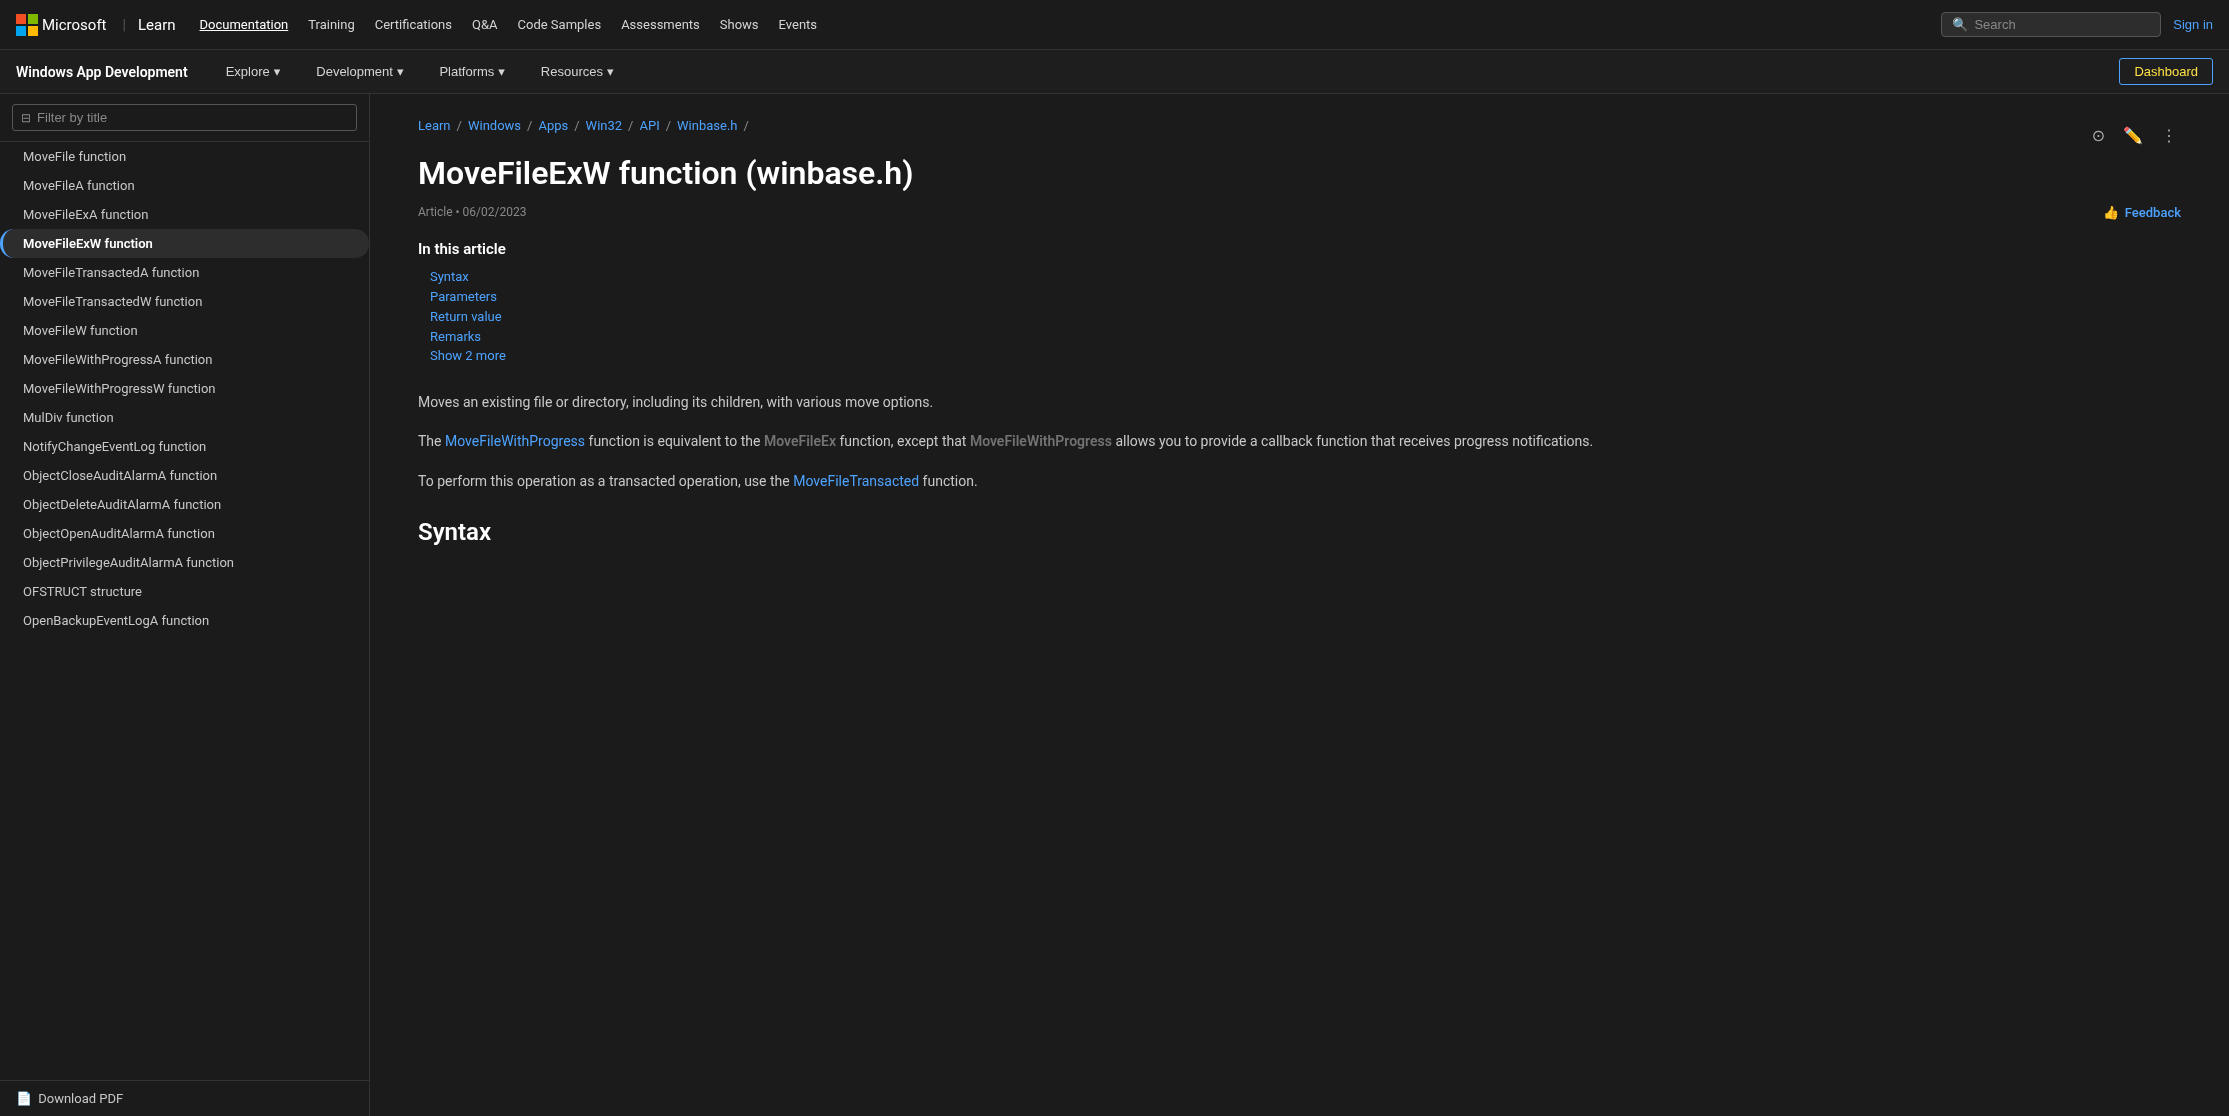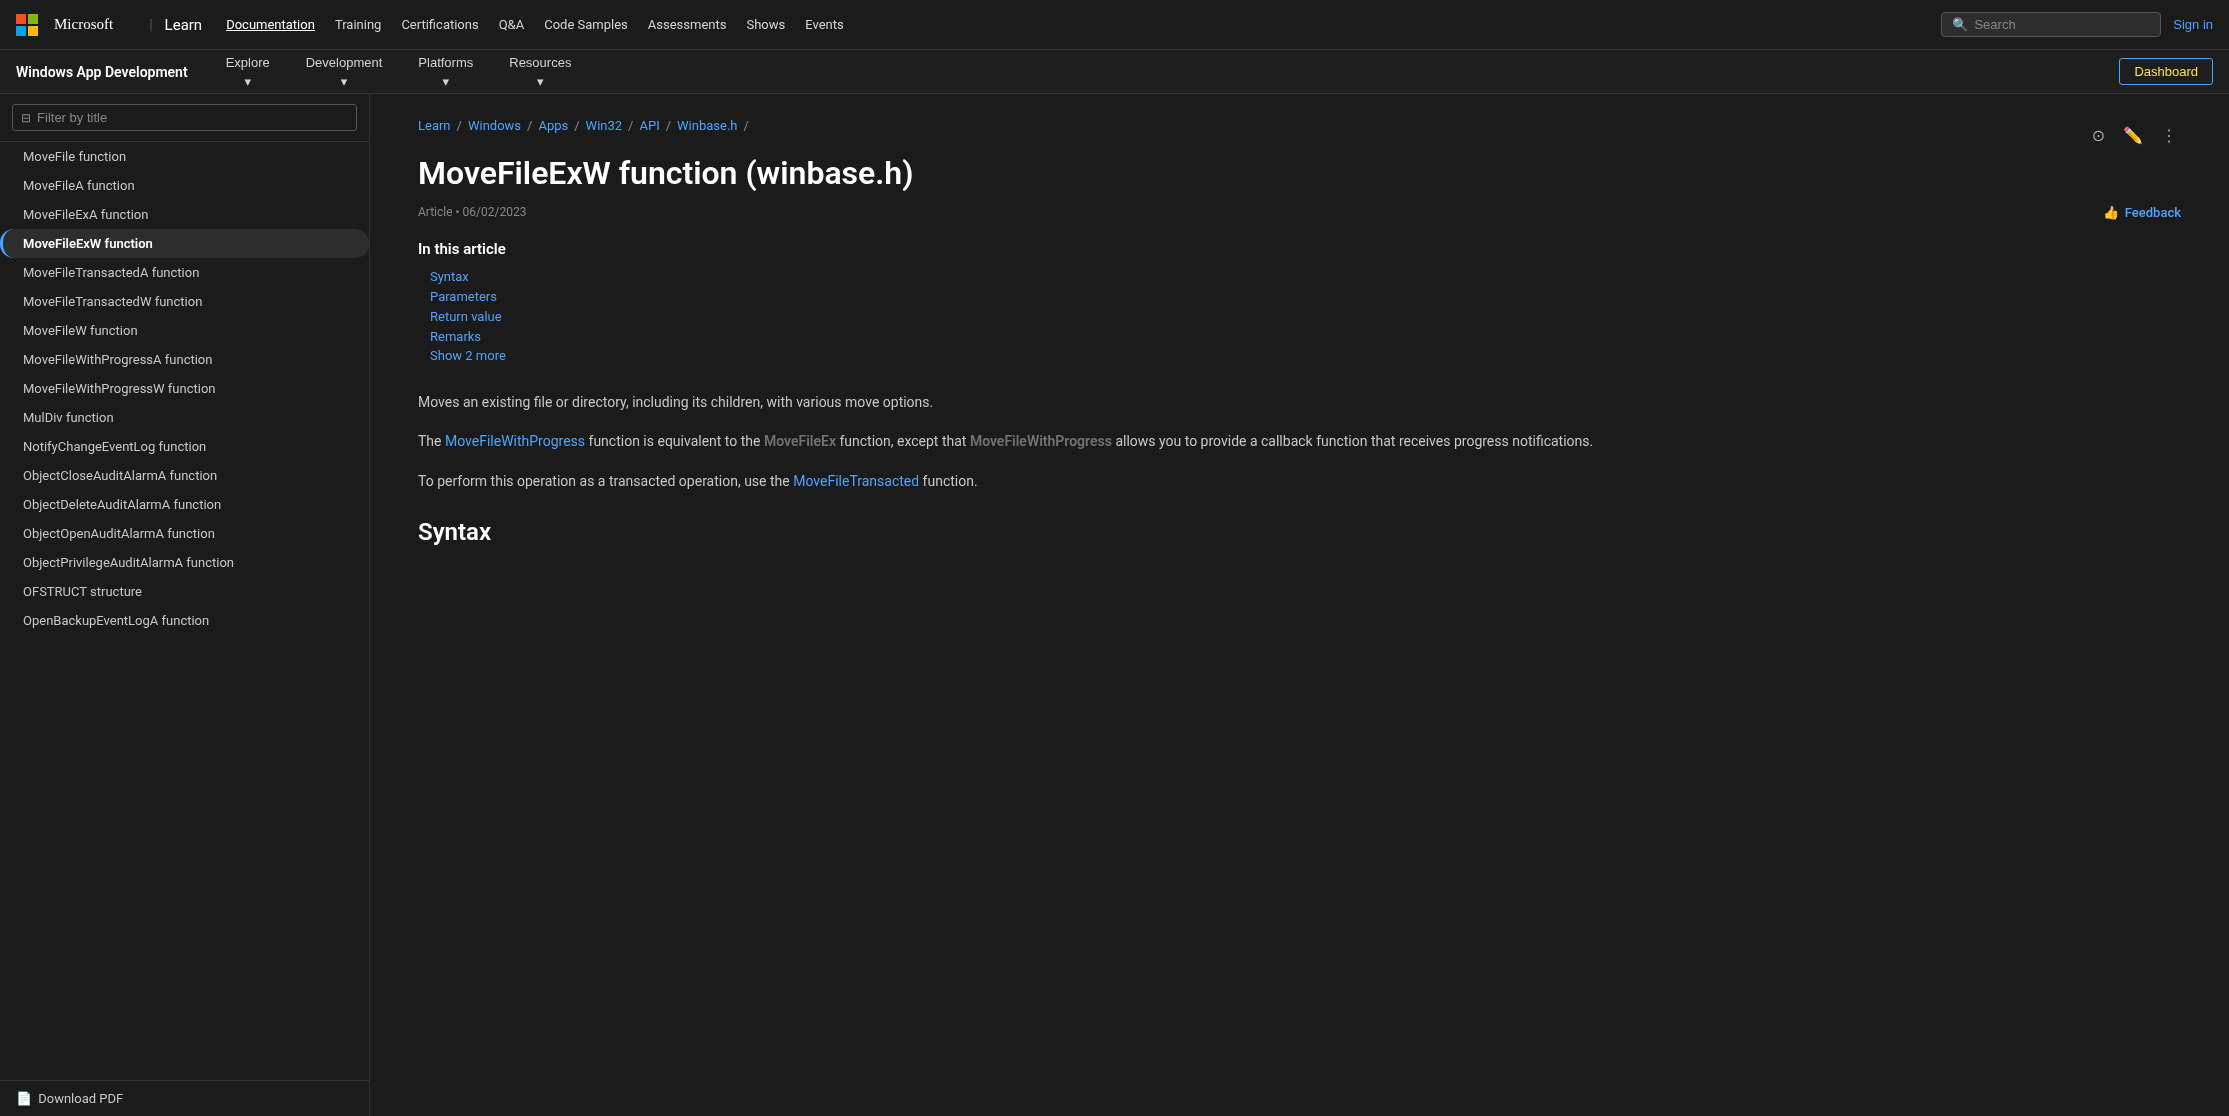--- a/index.html
+++ b/index.html
@@ -17,23 +17,22 @@
       border-bottom: 1px solid #333;
       display: flex;
       align-items: center;
       padding: 0 16px;
       height: 50px;
       gap: 8px;
     }
     .ms-logo {
       display: flex;
       align-items: center;
-      gap: 16px;
-      margin-right: 24px;
-      font-family: Liberation Serif, serif;
+      gap: 4px;
+      margin-right: 4px;
     }
     .ms-logo-grid {
       width: 22px;
       height: 22px;
       display: grid;
       grid-template-columns: 1fr 1fr;
       gap: 2px;
     }
     .ms-logo-grid span:nth-child(1) { background: #f25022; }
     .ms-logo-grid span:nth-child(2) { background: #7fba00; }
@@ -130,21 +129,20 @@
       text-decoration: none;
       padding: 4px 10px;
       font-size: 13px;
       border-radius: 3px;
       display: flex;
       align-items: center;
       gap: 4px;
       cursor: pointer;
       background: transparent;
       border: none;
-      flex-direction: column;
     }
     .secondary-nav-spacer { flex: 1; }
     .dashboard-btn {
       background: transparent;
       border: 1.5px solid #4da3ff;
       color: #fde047;
       padding: 5px 14px;
       border-radius: 3px;
       font-size: 13px;
       cursor: pointer;

